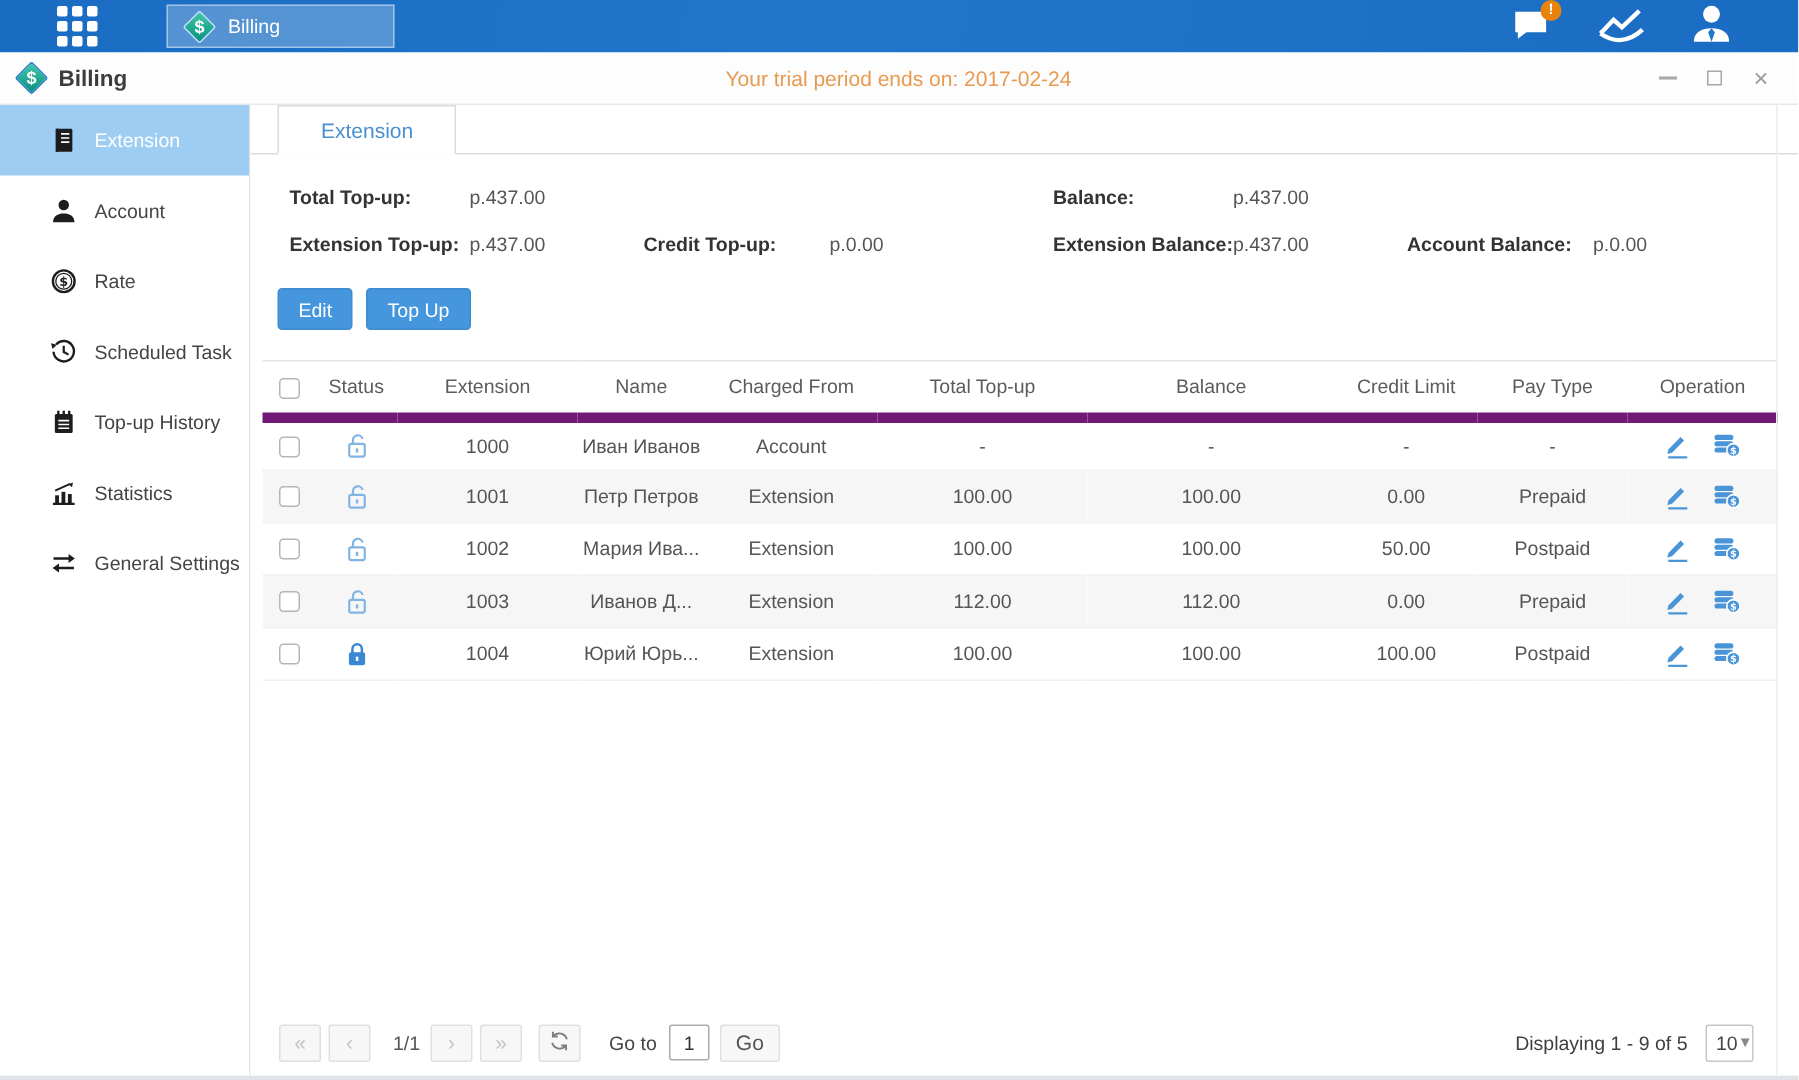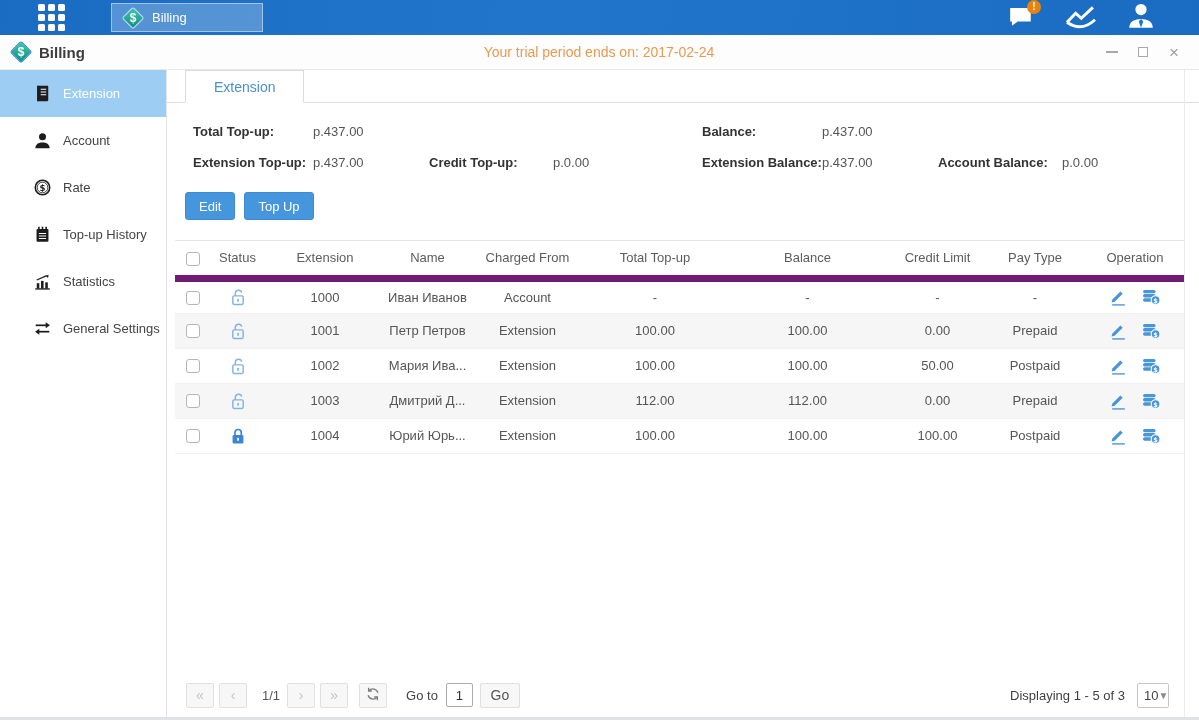--- a/index.html
+++ b/index.html
@@ -173,20 +173,30 @@
     </div>
       <div class="side-item">
       <span class="side-icon">
           <svg viewBox="0 0 16 16">
             <circle cx="8" cy="8" r="6.8" fill="none" stroke="currentColor" stroke-width="1.5"></circle>
             <circle cx="8" cy="8" r="5" fill="none" stroke="currentColor" stroke-width=".8"></circle>
             <text x="8" y="11" font-size="8" text-anchor="middle" fill="currentColor" font-weight="bold" font-family="DejaVu Sans,sans-serif">$</text>
           </svg>
         </span>
       <span class="side-label">Rate</span>
+    </div>
+      <div class="side-item">
+      <span class="side-icon">
+          <svg viewBox="0 0 16 16">
+            <path d="M3.2 3.4A6.4 6.4 0 1 1 1.6 8" fill="none" stroke="currentColor" stroke-width="1.5"></path>
+            <path d="M1 6.2 0 2.6l3.6 1z" fill="currentColor"></path>
+            <path d="M8 4.2V8.2l3 1.6" fill="none" stroke="currentColor" stroke-width="1.4"></path>
+          </svg>
+        </span>
+      <span class="side-label">Scheduled Task</span>
     </div>
       <div class="side-item">
       <span class="side-icon">
           <svg viewBox="0 0 16 16">
             <rect x="2.4" y="2.8" width="11.2" height="12" rx="1" fill="currentColor"></rect>
             <path d="M4.6.8v3.2M8 .8v3.2M11.4.8v3.2" stroke="currentColor" stroke-width="1.5"></path>
             <path d="M4.6 7h6.8M4.6 9.4h6.8M4.6 11.8h6.8" stroke="#fff" stroke-width="1"></path>
           </svg>
         </span>
       <span class="side-label">Top-up History</span>
@@ -383,21 +393,21 @@
             <tr>
               <td><span class="checkbox"></span></td>
               <td><span class="lock">
                   <svg viewBox="0 0 16 16">
                     <rect x="3.4" y="7" width="9.2" height="7.6" rx="1.2" fill="none" stroke="currentColor" stroke-width="1.3"></rect>
                     <path d="M5.6 7V4.9a2.9 2.9 0 0 1 5.7-.8" fill="none" stroke="currentColor" stroke-width="1.3"></path>
                     <rect x="7.3" y="9.6" width="1.5" height="2.6" rx=".5" fill="currentColor"></rect>
                   </svg>
                 </span></td>
               <td>1003</td>
-              <td>Дмитрий Д...</td>
+              <td>Иванов Д...</td>
               <td>Extension</td>
               <td>112.00</td>
               <td>112.00</td>
               <td>0.00</td>
               <td>Prepaid</td>
               <td><button class="op-btn">
                   <svg viewBox="0 0 18 17">
                     <path d="M3.2 10.8 10.8 3.2l2.2 2.2-7.6 7.6-3 .8z" fill="currentColor"></path>
                     <path d="M3 16h12" stroke="currentColor" stroke-width="1.3"></path>
                   </svg>
@@ -461,21 +471,21 @@
               <path d="M13.6 6.6A6 6 0 0 0 3.2 4.4" fill="none" stroke="currentColor" stroke-width="1.5"></path>
               <path d="M3 .9v3.7h3.7" fill="none" stroke="currentColor" stroke-width="1.5"></path>
               <path d="M2.4 9.4A6 6 0 0 0 12.8 11.6" fill="none" stroke="currentColor" stroke-width="1.5"></path>
               <path d="M13 15.1V11.4H9.3" fill="none" stroke="currentColor" stroke-width="1.5"></path>
             </svg></span>
         </button>
       <span class="goto-label">Go to</span>
       <input class="goto-input" value="1" style="">
       <button class="pg-btn go-btn">Go</button>
       <div class="pg-right">
-        <span class="displaying">Displaying 1 - 5 of 3</span>
+        <span class="displaying">Displaying 1 - 9 of 5</span>
         <div class="page-size">
           <span>10</span>
           <span class="caret">▼</span>
         </div>
       </div>
     </footer>
   </main>
 </div>
 
 </body></html>

